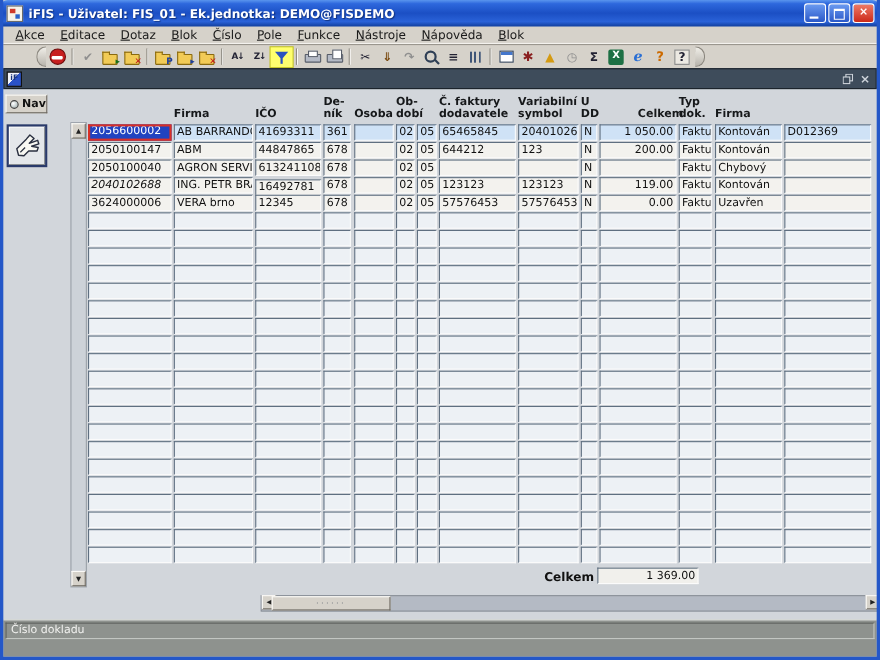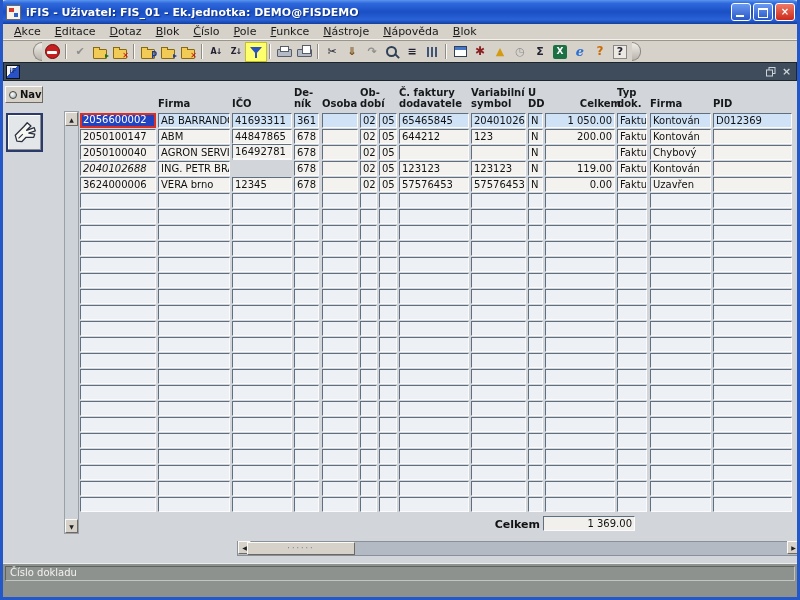--- a/index.html
+++ b/index.html
@@ -274,21 +274,20 @@
       <div class="hcell" style="left: 319px; width: 76px;">Č. faktury
 dodavatele</div>
       <div class="hcell" style="left: 391px; width: 61px;">Variabilní
 symbol</div>
       <div class="hcell" style="left: 448px; width: 21px;">U
 DD</div>
       <div class="hcell num" style="left: 465px; width: 76px;">Celkem</div>
       <div class="hcell" style="left: 537px; width: 36px;">Typ
 dok.</div>
       <div class="hcell" style="left: 570px; width: 67px;">Firma</div>
-      <div class="hcell" style="left: 633px; width: 85px;">PID</div>
       <div class="cell cur sel" style="left: 0px; top: 33px; width: 76px;">2056600002</div>
       <div class="cell cur" style="left: 78px; top: 33px; width: 72px;">AB BARRANDOV A.S.</div>
       <div class="cell cur" style="left: 152px; top: 33px; width: 60px;">41693311</div>
       <div class="cell cur" style="left: 214px; top: 33px; width: 25px;">361</div>
       <div class="cell cur" style="left: 242px; top: 33px; width: 36px;"></div>
       <div class="cell cur" style="left: 280px; top: 33px; width: 17px;">02</div>
       <div class="cell cur" style="left: 299px; top: 33px; width: 18px;">05</div>
       <div class="cell cur" style="left: 319px; top: 33px; width: 70px;">65465845</div>
       <div class="cell cur" style="left: 391px; top: 33px; width: 55px;">2040102622</div>
       <div class="cell cur" style="left: 448px; top: 33px; width: 15px;">N</div>
@@ -319,21 +318,21 @@
       <div class="cell" style="left: 299px; top: 65px; width: 18px;">05</div>
       <div class="cell" style="left: 319px; top: 65px; width: 70px;"></div>
       <div class="cell" style="left: 391px; top: 65px; width: 55px;"></div>
       <div class="cell" style="left: 448px; top: 65px; width: 15px;">N</div>
       <div class="cell num" style="left: 465px; top: 65px; width: 70px;"></div>
       <div class="cell" style="left: 537px; top: 65px; width: 30px;">Faktura</div>
       <div class="cell" style="left: 570px; top: 65px; width: 61px;">Chybový</div>
       <div class="cell" style="left: 633px; top: 65px; width: 79px;"></div>
       <div class="cell" style="left: 0px; top: 81px; width: 76px; font-style: italic;">2040102688</div>
       <div class="cell" style="left: 78px; top: 81px; width: 72px;">ING. PETR BRADAC</div>
-      <div class="cell" style="left: 152px; top: 64px; width: 60px;">16492781</div>
+      <div class="cell" style="left: 152px; top: 83px; width: 60px;">16492781</div>
       <div class="cell" style="left: 214px; top: 81px; width: 25px;">678</div>
       <div class="cell" style="left: 242px; top: 81px; width: 36px;"></div>
       <div class="cell" style="left: 280px; top: 81px; width: 17px;">02</div>
       <div class="cell" style="left: 299px; top: 81px; width: 18px;">05</div>
       <div class="cell" style="left: 319px; top: 81px; width: 70px;">123123</div>
       <div class="cell" style="left: 391px; top: 81px; width: 55px;">123123</div>
       <div class="cell" style="left: 448px; top: 81px; width: 15px;">N</div>
       <div class="cell num" style="left: 465px; top: 81px; width: 70px;">119.00</div>
       <div class="cell" style="left: 537px; top: 81px; width: 30px;">Faktura</div>
       <div class="cell" style="left: 570px; top: 81px; width: 61px;">Kontován</div>

